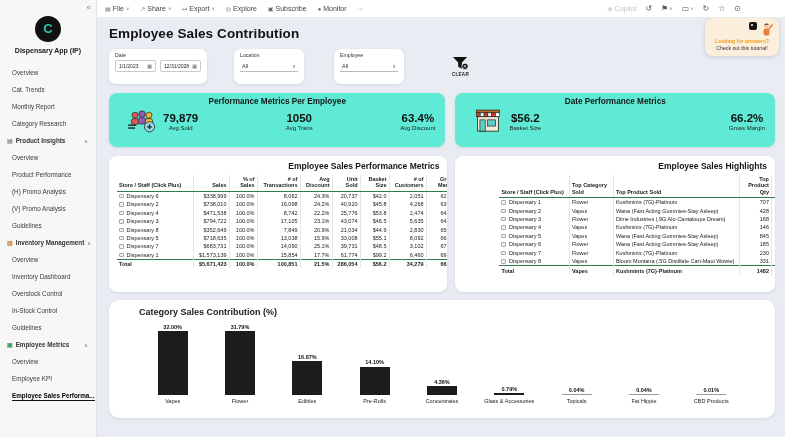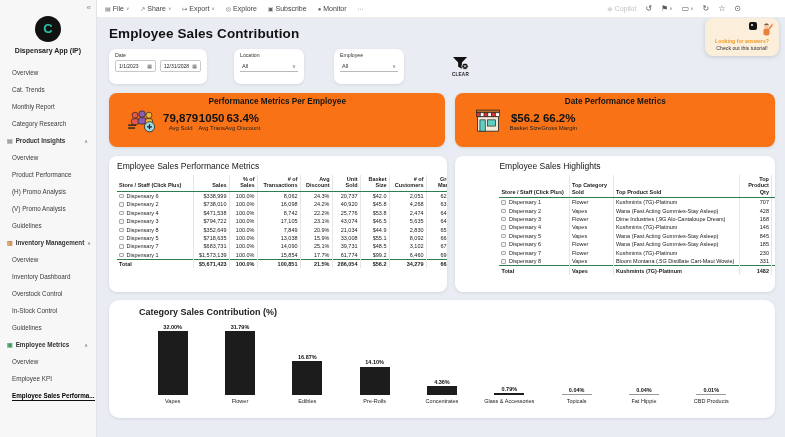--- a/index.html
+++ b/index.html
@@ -47,37 +47,37 @@
   .date-input { flex:1; display:flex; align-items:center; justify-content:space-between; border:1px solid #c9c9c9; border-radius:2px; font-size:5px; padding:2px 3px; color:#222; background:#fff; }
   .cal { font-size:5px; color:#555; }
   .dd-card { width:70px; margin-right:30px; }
   .dd { display:flex; align-items:center; justify-content:space-between; border-bottom:1px solid #b9b9b9; font-size:5.5px; color:#333; padding:3px 2px 2px; cursor:pointer; }
   .dd .chev { font-size:5px; color:#666; }
   .clear-block { margin-left:18px; display:flex; flex-direction:column; align-items:center; justify-content:center; cursor:pointer; }
   .clear-label { font-size:4.6px; font-weight:bold; color:#222; margin-top:1px; letter-spacing:.2px; }
 
   
   .kpi-row { display:flex; gap:10px; margin-bottom:9px; }
-  .kpi-card { background:#f97316; border-radius:8px; box-shadow:0 1px 3px rgba(80,90,110,.15); height:54px; padding:4px 10px 8px; }
+  .kpi-card { background:#5eead4; border-radius:8px; box-shadow:0 1px 3px rgba(80,90,110,.15); height:54px; padding:4px 10px 8px; }
   .kpi-card.c1 { width:337px; }
   .kpi-card.c2 { width:320px; }
   .kpi-title { text-align:center; font-size:8.2px; font-weight:800; color:#151515; margin-bottom:2px; }
   .kpi-body { display:flex; align-items:center; }
   .kpi-ic { flex-shrink:0; margin:0 6px 0 8px; }
-  .kpi-metrics { flex:1; display:flex; justify-content:flex-start; }
+  .kpi-metrics { flex:1; display:flex; justify-content:space-between; }
   .metric { text-align:center; }
   .mv { font-size:11.5px; font-weight:800; color:#111; }
   .ml { font-size:6px; color:#222; margin-top:1px; }
 
   
   .tables-row { display:flex; gap:8px; margin-bottom:8px; }
   .table-card { background:#fff; border-radius:8px; box-shadow:0 1px 3px rgba(80,90,110,.15); height:136px; padding:5px 8px; overflow:hidden; }
   .table-card.t1 { width:339px; }
   .table-card.t2 { width:320px;padding-left:44px; }
-  .table-title { text-align:left; font-size:8.5px; font-weight:400; color:#151515; margin-bottom:4px; }
+  .table-title { text-align:right; font-size:8.5px; font-weight:700; color:#151515; margin-bottom:4px; }
   table { width:100%; border-collapse:collapse; font-size:5.5px; color:#1a1a1a; table-layout:fixed; }
   th { font-weight:bold; border-bottom:1px solid #2f7d4f; padding:1px 2px 2px; vertical-align:bottom; line-height:1.15; }
   td { padding:1.2px 2px; line-height:1.1; white-space:nowrap; overflow:hidden; text-overflow:ellipsis; }
   td + td, th + th { border-left:1px solid #e6e6e6; }
   .a-l { text-align:left; } .a-r { text-align:right; }
   tr.total td { font-weight:bold; border-top:1px solid #2f7d4f; }
   .plus { display:inline-block; width:4.5px; height:4.5px; border:1px solid #aaa; border-radius:1px; background:#f3f3f3; margin-right:3px; vertical-align:-0.5px; }
 
   
   .chart-card { background:#fff; border-radius:10px; box-shadow:0 1px 3px rgba(80,90,110,.15); height:118px; padding:7px 30px 4px; }

